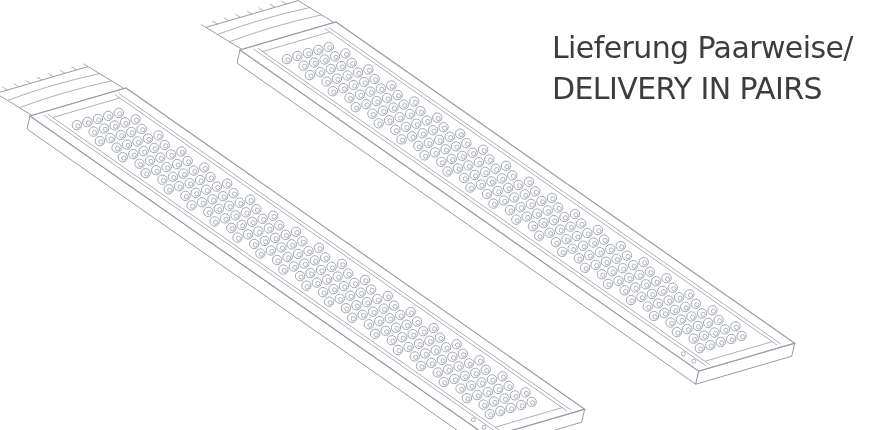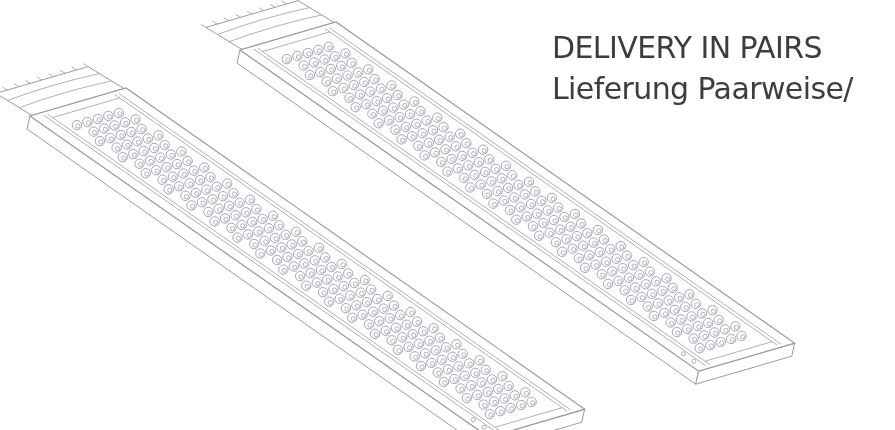--- a/index.html
+++ b/index.html
@@ -813,16 +813,16 @@
         <circle cx="721.7" cy="342.9" r="2.1" fill="none" stroke="#979da6" stroke-width="0.75"></circle>
         <circle cx="731.2" cy="339.0" r="4.7" fill="none" stroke="#979da6" stroke-width="0.9"></circle>
         <circle cx="732.2" cy="339.9" r="2.1" fill="none" stroke="#979da6" stroke-width="0.75"></circle>
         <circle cx="741.6" cy="335.9" r="4.7" fill="none" stroke="#979da6" stroke-width="0.9"></circle>
         <circle cx="742.6" cy="336.8" r="2.1" fill="none" stroke="#979da6" stroke-width="0.75"></circle>
         <circle cx="693.9770161817896" cy="361.21273424767116" r="2" fill="none" stroke="#979da6" stroke-width="0.8"></circle>
         <circle cx="683.3280396060327" cy="353.75624057510754" r="2" fill="none" stroke="#979da6" stroke-width="0.8"></circle>
       </g>
     </svg>
   <div class="caption" style="color: rgb(61, 61, 61);">
+    <div>Lieferung Paarweise/</div>
     <div>DELIVERY IN PAIRS</div>
-    <div>Lieferung Paarweise/</div>
   </div>
 </div>
 
 </body></html>

